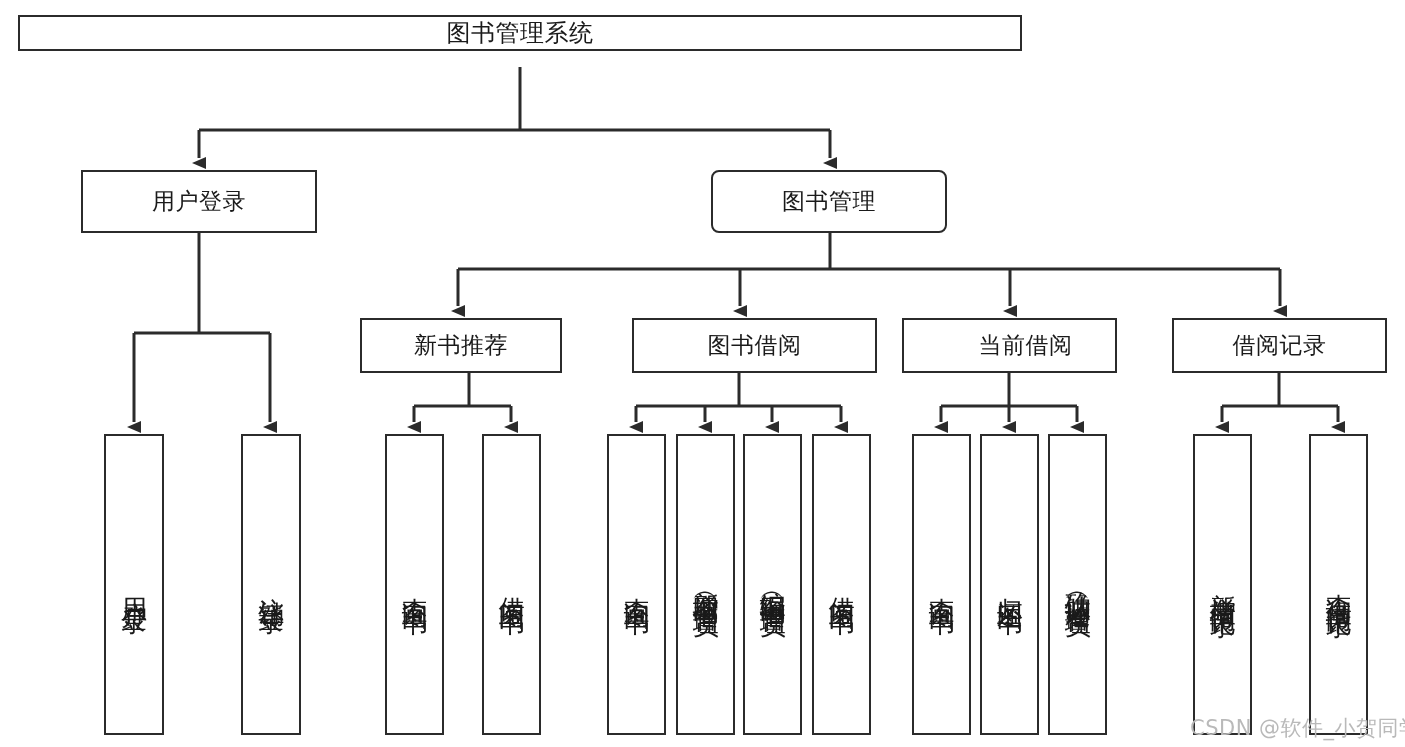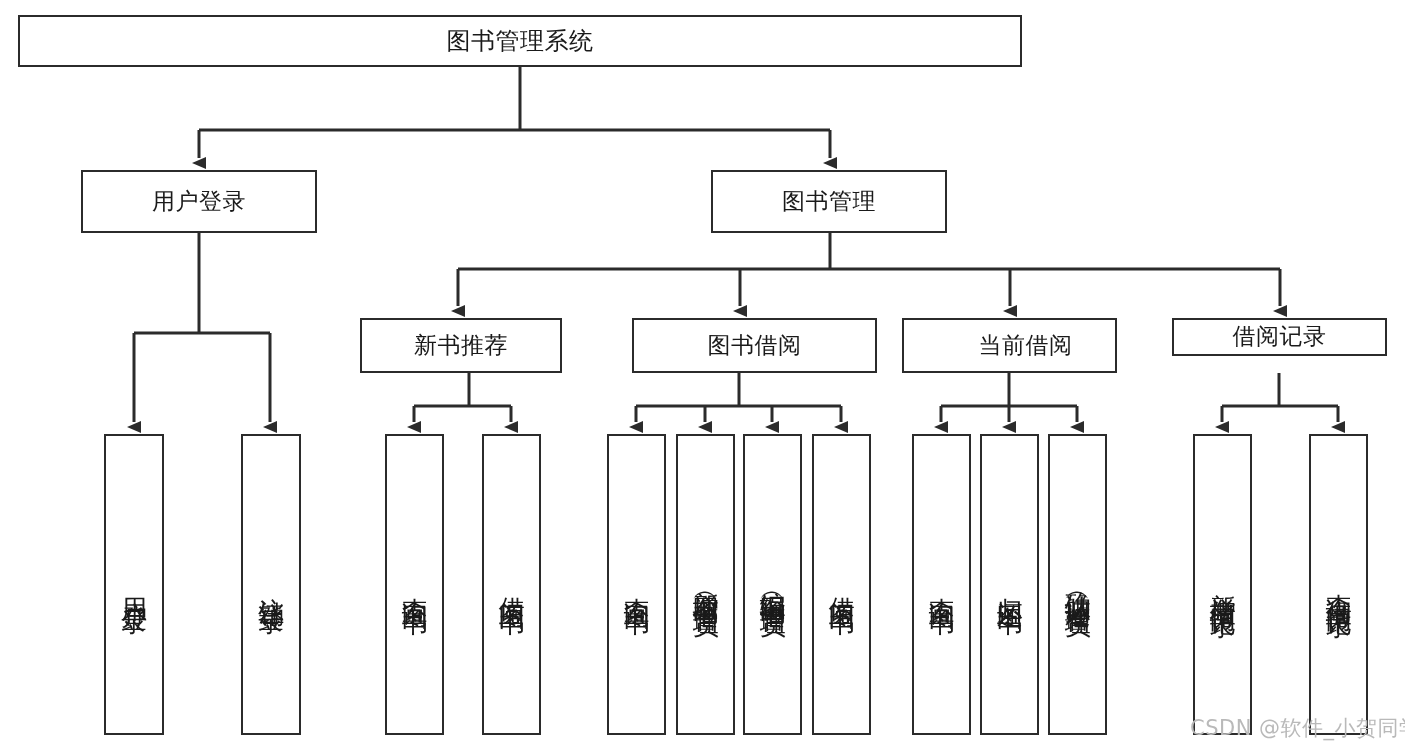--- a/index.html
+++ b/index.html
@@ -124,45 +124,45 @@
       <path d="M1009,406 L1009,422" marker-end="url(#arrow)"></path>
       <path d="M1077,406 L1077,422" marker-end="url(#arrow)"></path>
 
       <path d="M1279,373 L1279,406"></path>
       <path d="M1222,406 L1338,406"></path>
       <path d="M1222,406 L1222,422" marker-end="url(#arrow)"></path>
       <path d="M1338,406 L1338,422" marker-end="url(#arrow)"></path>
     </g>
   </svg>
 
-  <div class="node horiz root" style="left:18px; top:15px; width:1004px; height:52px;align-items:center;">
+  <div class="node horiz root" style="left:18px; top:15px; width:1004px; height:36px;align-items:center;">
     <span class="node-label">图书管理系统</span>
   </div>
 
   <div class="node horiz" style="left:81px; top:170px; width:236px; height:63px;">
     <span class="node-label">用户登录</span>
   </div>
 
-  <div class="node horiz" style="left:711px; top:170px; width:236px; height:63px;">
+  <div class="node horiz" style="left:711px; top:170px; width:236px; height:63px;border-radius:8px;">
     <span class="node-label">图书管理</span>
   </div>
 
   <div class="node horiz" style="left:360px; top:318px; width:202px; height:55px;">
     <span class="node-label">新书推荐</span>
   </div>
 
   <div class="node horiz" style="left:632px; top:318px; width:245px; height:55px;">
     <span class="node-label">图书借阅</span>
   </div>
 
   <div class="node horiz" style="left:902px; top:318px; width:215px; height:55px;padding-left:32px;">
     <span class="node-label">当前借阅</span>
   </div>
 
-  <div class="node horiz" style="left:1172px; top:318px; width:215px; height:38px;">
+  <div class="node horiz" style="left:1172px; top:318px; width:215px; height:55px;">
     <span class="node-label">借阅记录</span>
   </div>
 
   <div class="node vert" style="left:104px; top:434px; width:60px; height:301px;">
     <span class="node-label">用户登录</span>
   </div>
 
   <div class="node vert" style="left:241px; top:434px; width:60px; height:301px;">
     <span class="node-label">注销登录</span>
   </div>

